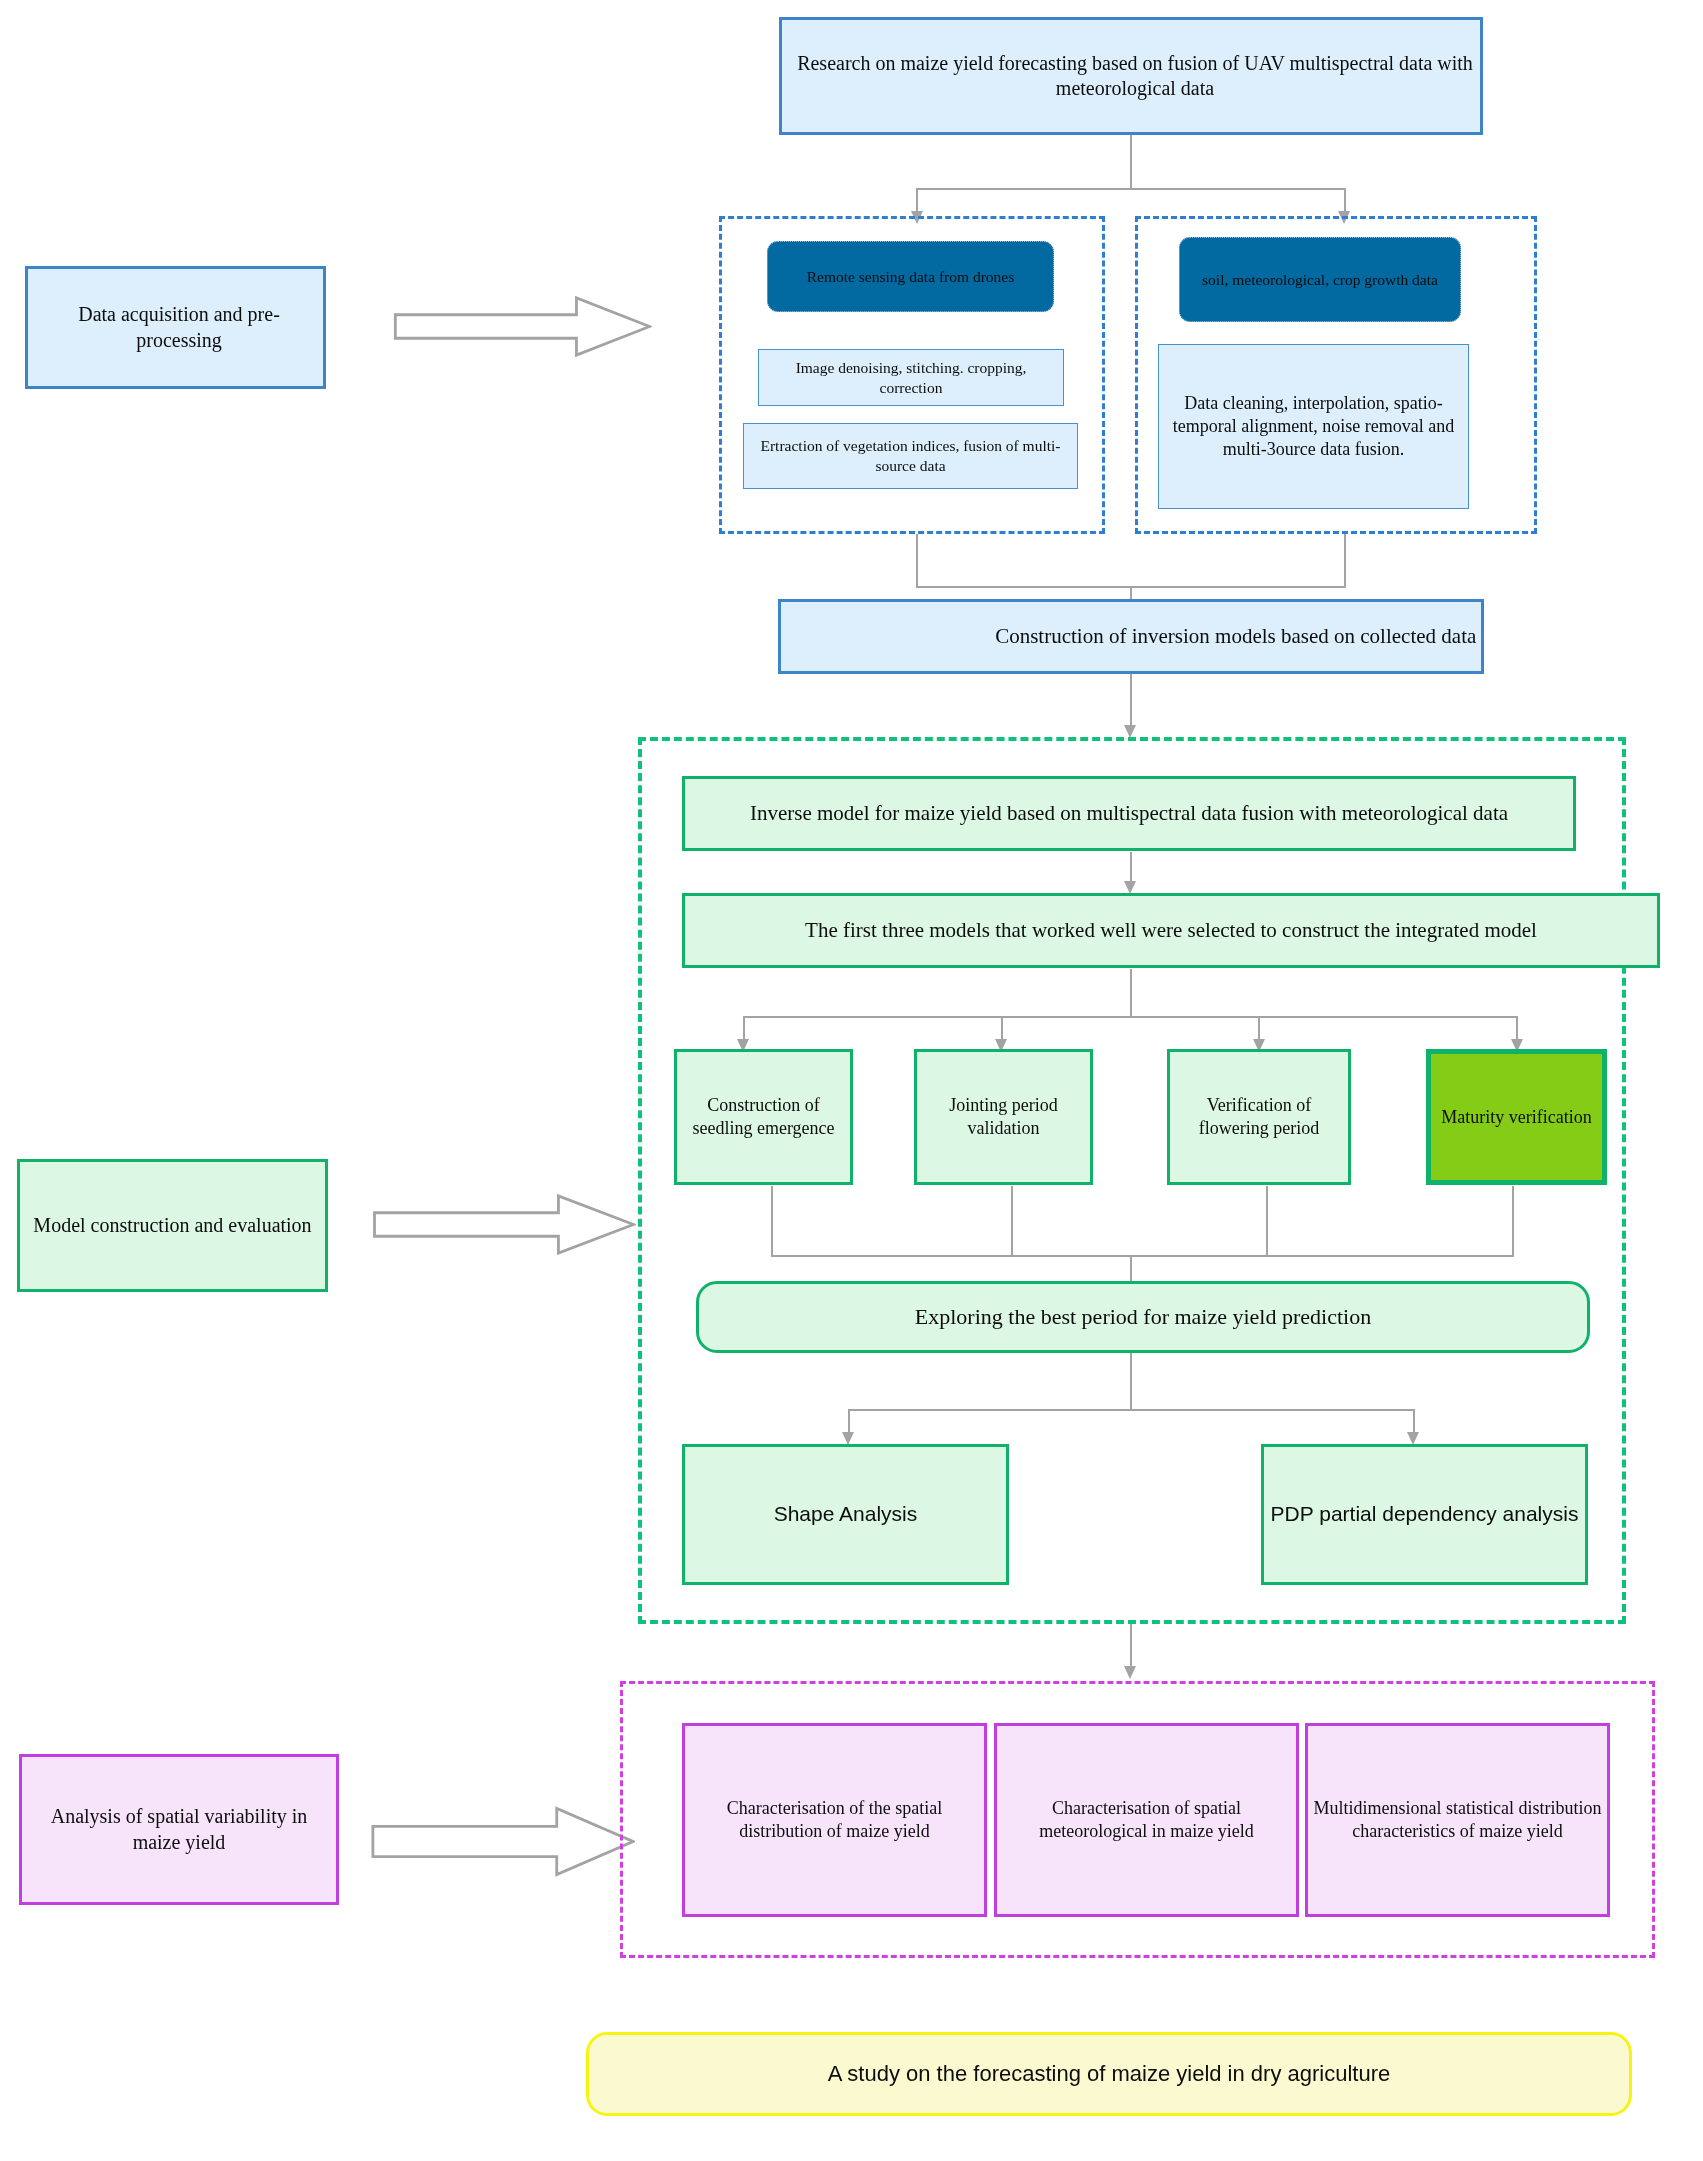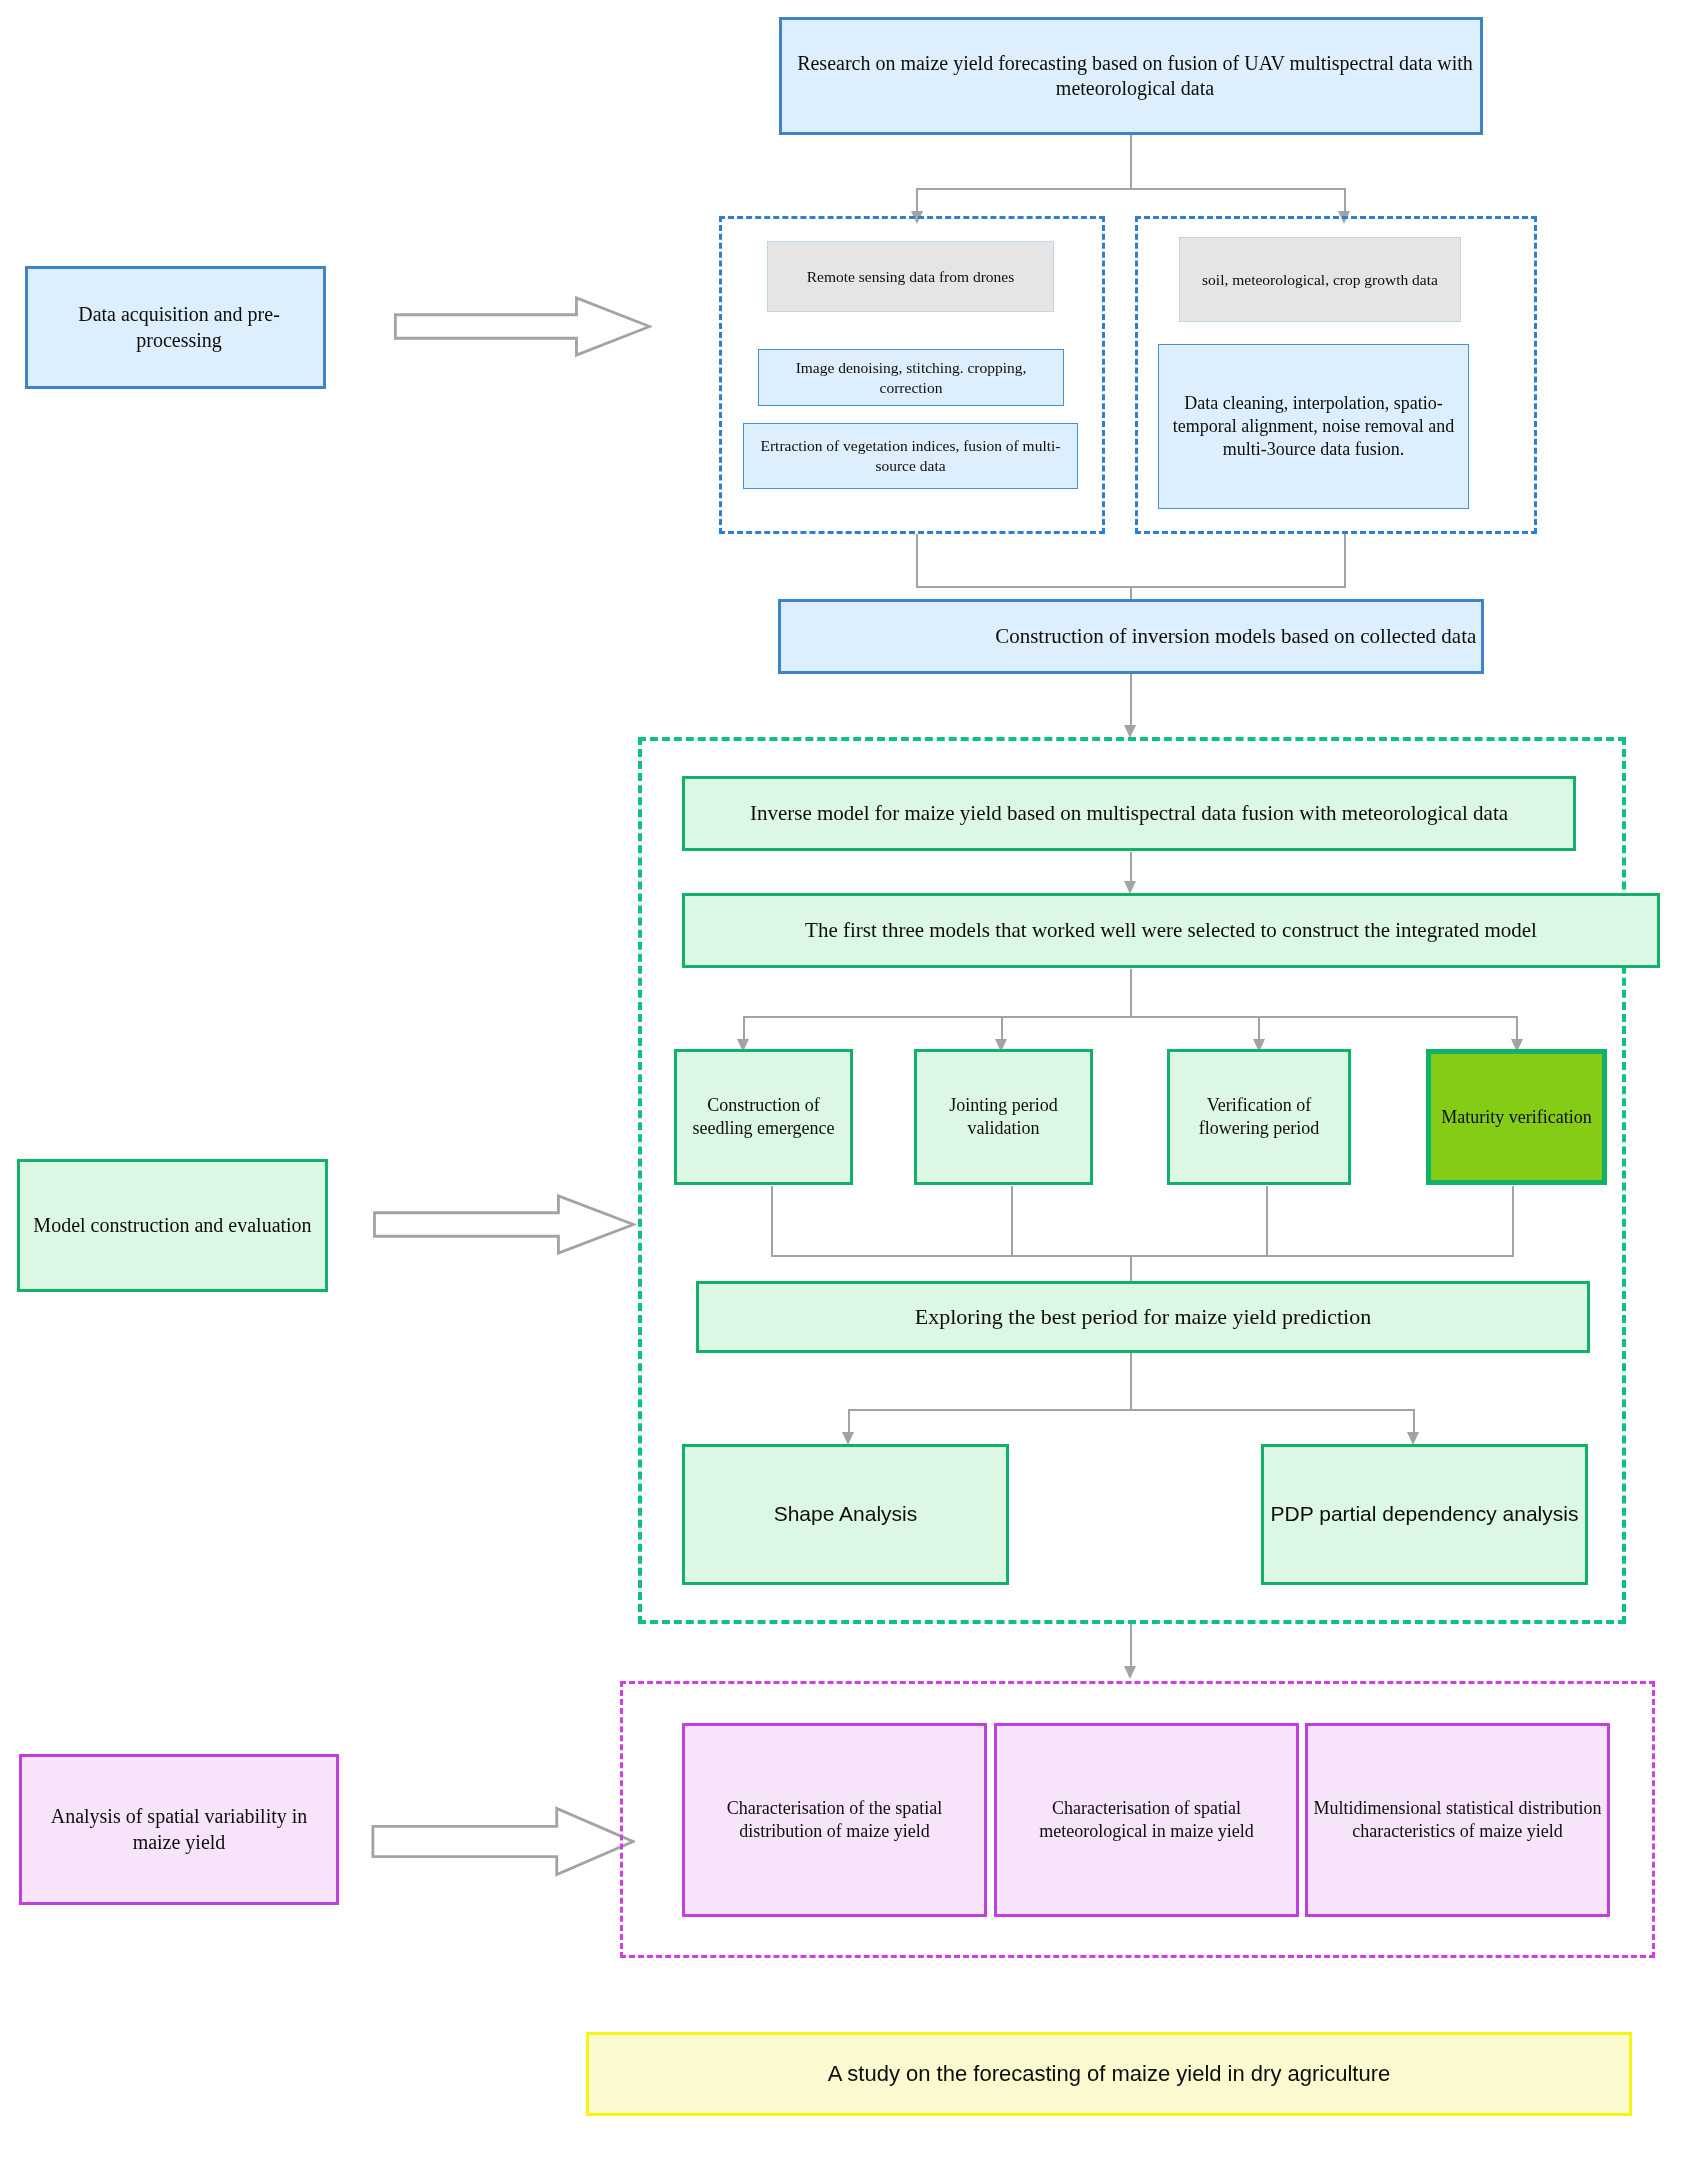--- a/index.html
+++ b/index.html
@@ -7,21 +7,21 @@
     width:1703px;height:2161px;position:relative;overflow:hidden;
     font-family:"Liberation Serif","DejaVu Serif",serif;
     color:#0d0d0d;
   }
   .box{position:absolute;box-sizing:border-box;display:flex;align-items:center;justify-content:center;text-align:center;line-height:1.26;}
   .box span{display:block;padding:0 4.7px;}
 
   
   .blue-solid{background:#ddeffc;border:3.3px solid #3d85c8;padding-left:8px;}
   .blue-thin{background:#ddeffc;border:1.9px solid #4a8fd0;}
-  .blue-dotted{background:#e5e5e5;border:1.9px dotted #9dc7e8;border-radius:0;}
+  .blue-dotted{background:#0369a1;border:1.9px dotted #9dc7e8;border-radius:11px;}
   .blue-dashed-container{background:transparent;border:3.3px dashed #2f7fd1;}
 
   
   .green-solid{background:#dcf7e4;border:3.3px solid #10b26a;}
   .green-solid-thick{background:#84cc16;border:5.6px solid #10b26a;}
   .green-dashed-container{background:transparent;border:4.2px dashed #0fc27c;}
 
   
   .purple-solid{background:#f7e4fb;border:3.3px solid #c13fe0;}
   .purple-dashed-container{background:transparent;border:3.8px dashed #d040e0;}
@@ -38,21 +38,21 @@
   
   .blockarrow{position:absolute;}
   .blockarrow svg{display:block;}
 
   
   .t-title{font-size:20px;}
   .t-stage{font-size:20px;}
   .t-small{font-size:15.5px;}
   .t-med{font-size:18px;}
   .t-lg{font-size:21px;}
-  .t-xl{font-size:22px;}
+  .t-xl{font-size:22px;border-radius:21px;}
   .sans{font-family:"Liberation Sans","DejaVu Sans",sans-serif;}
 </style>
 </head>
 <body>
 
 <div class="box blue-solid t-title" style="left:779px;top:17px;width:704px;height:118px;">
   <span>Research on maize yield forecasting based on fusion of UAV multispectral data with meteorological data</span>
 </div>
 
 <div class="ln vl" style="left:1130px;top:135px;width:1.9px;height:55px;"></div>

